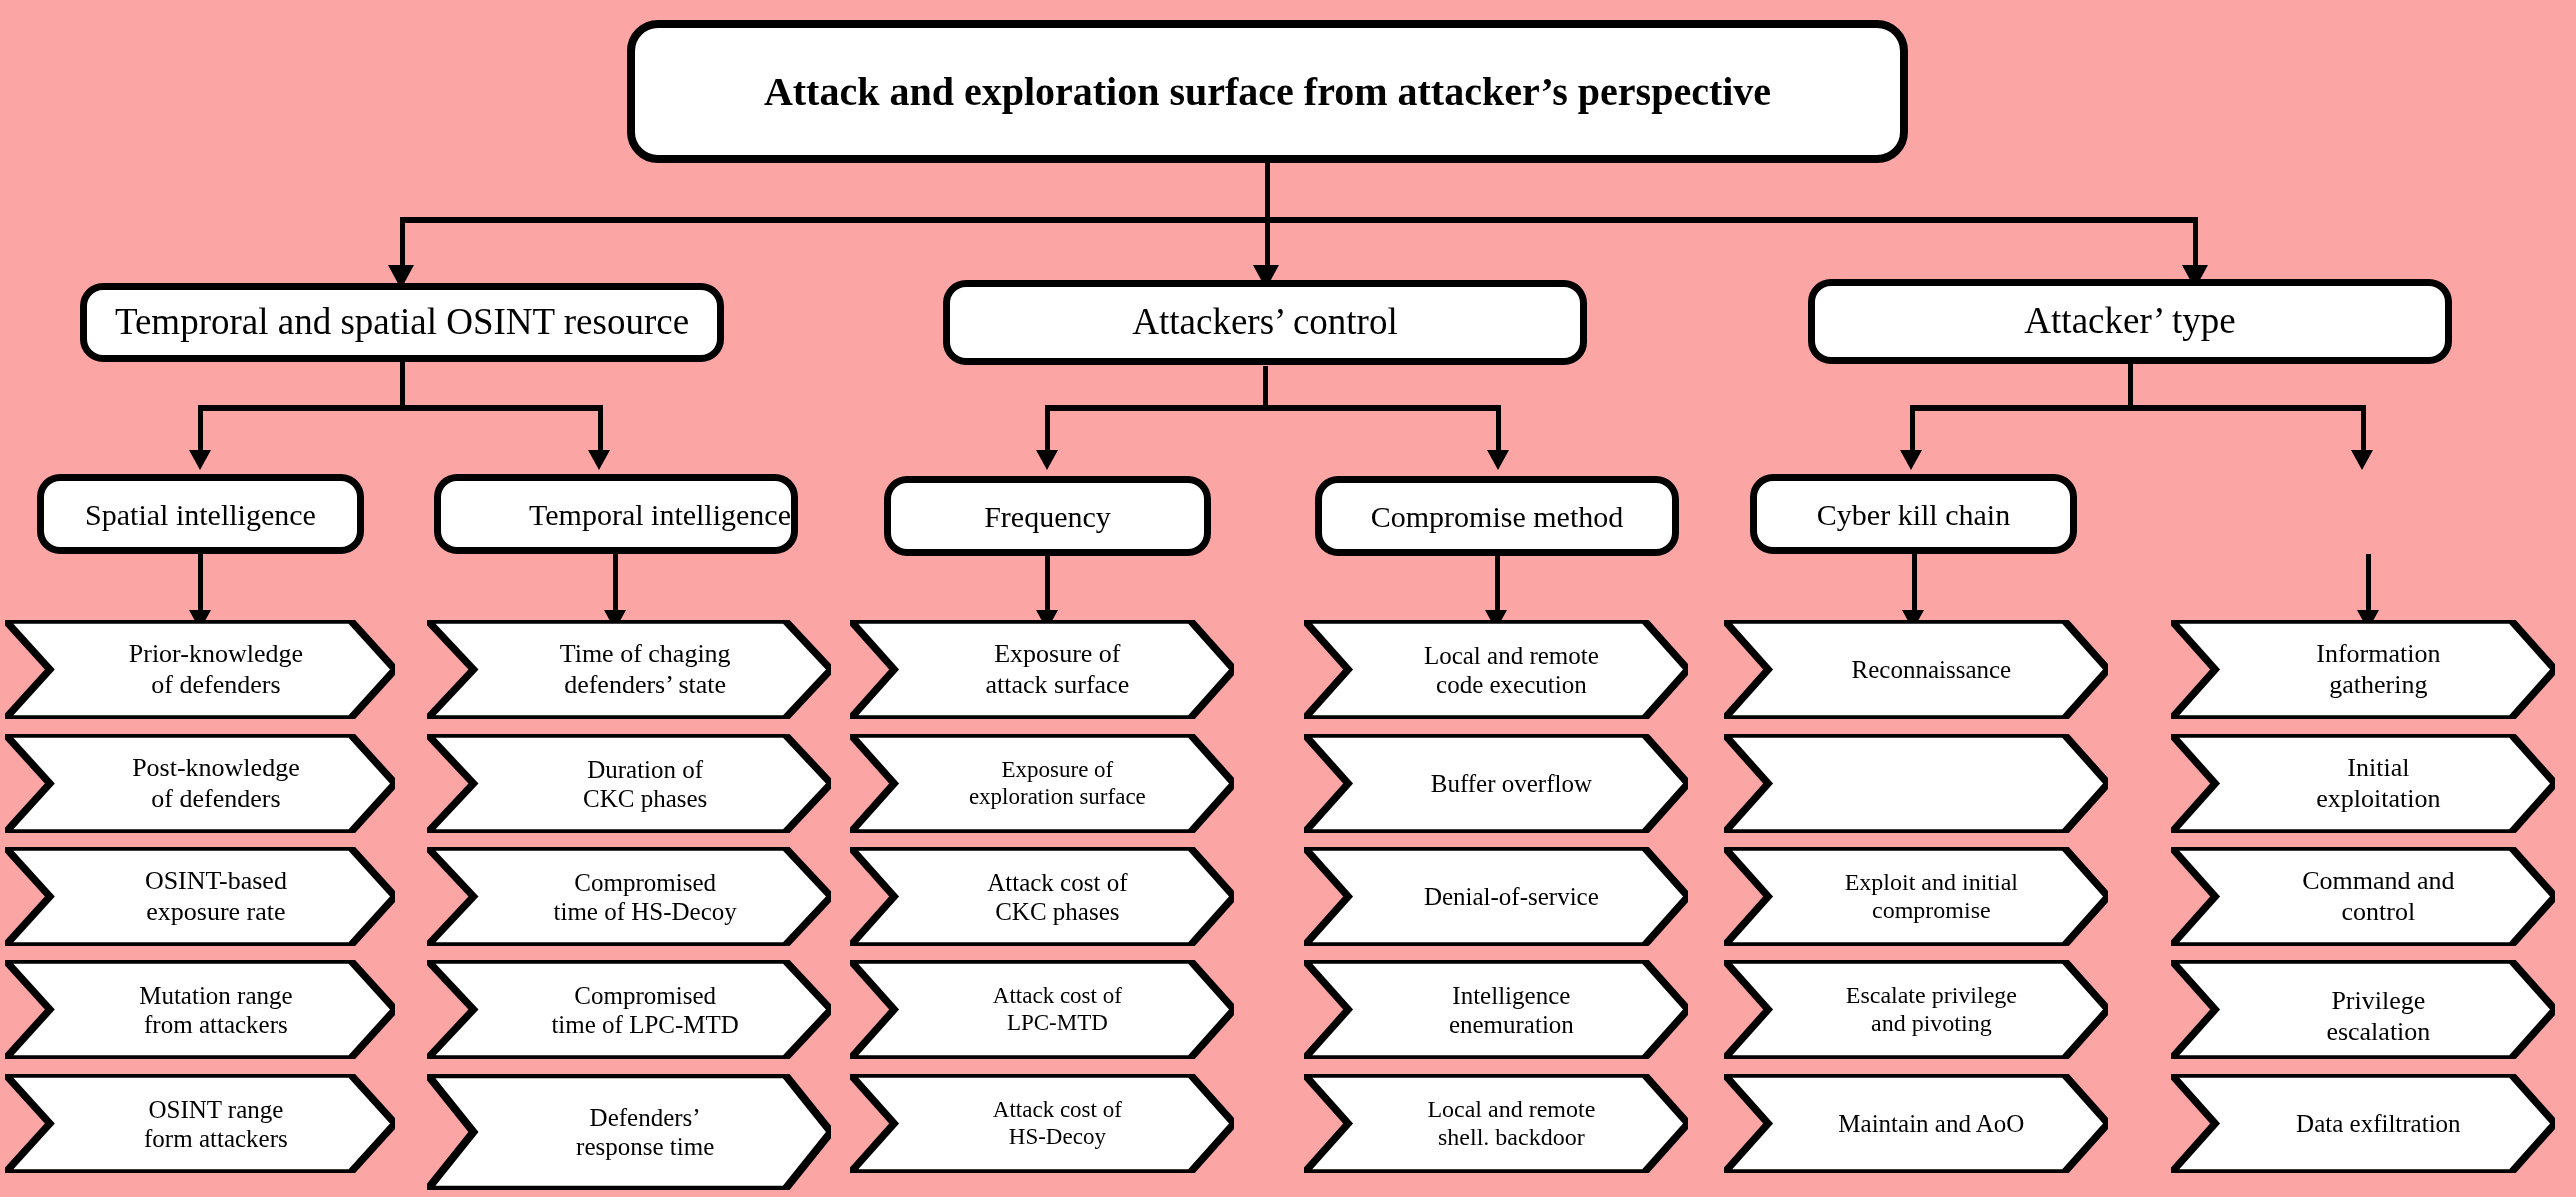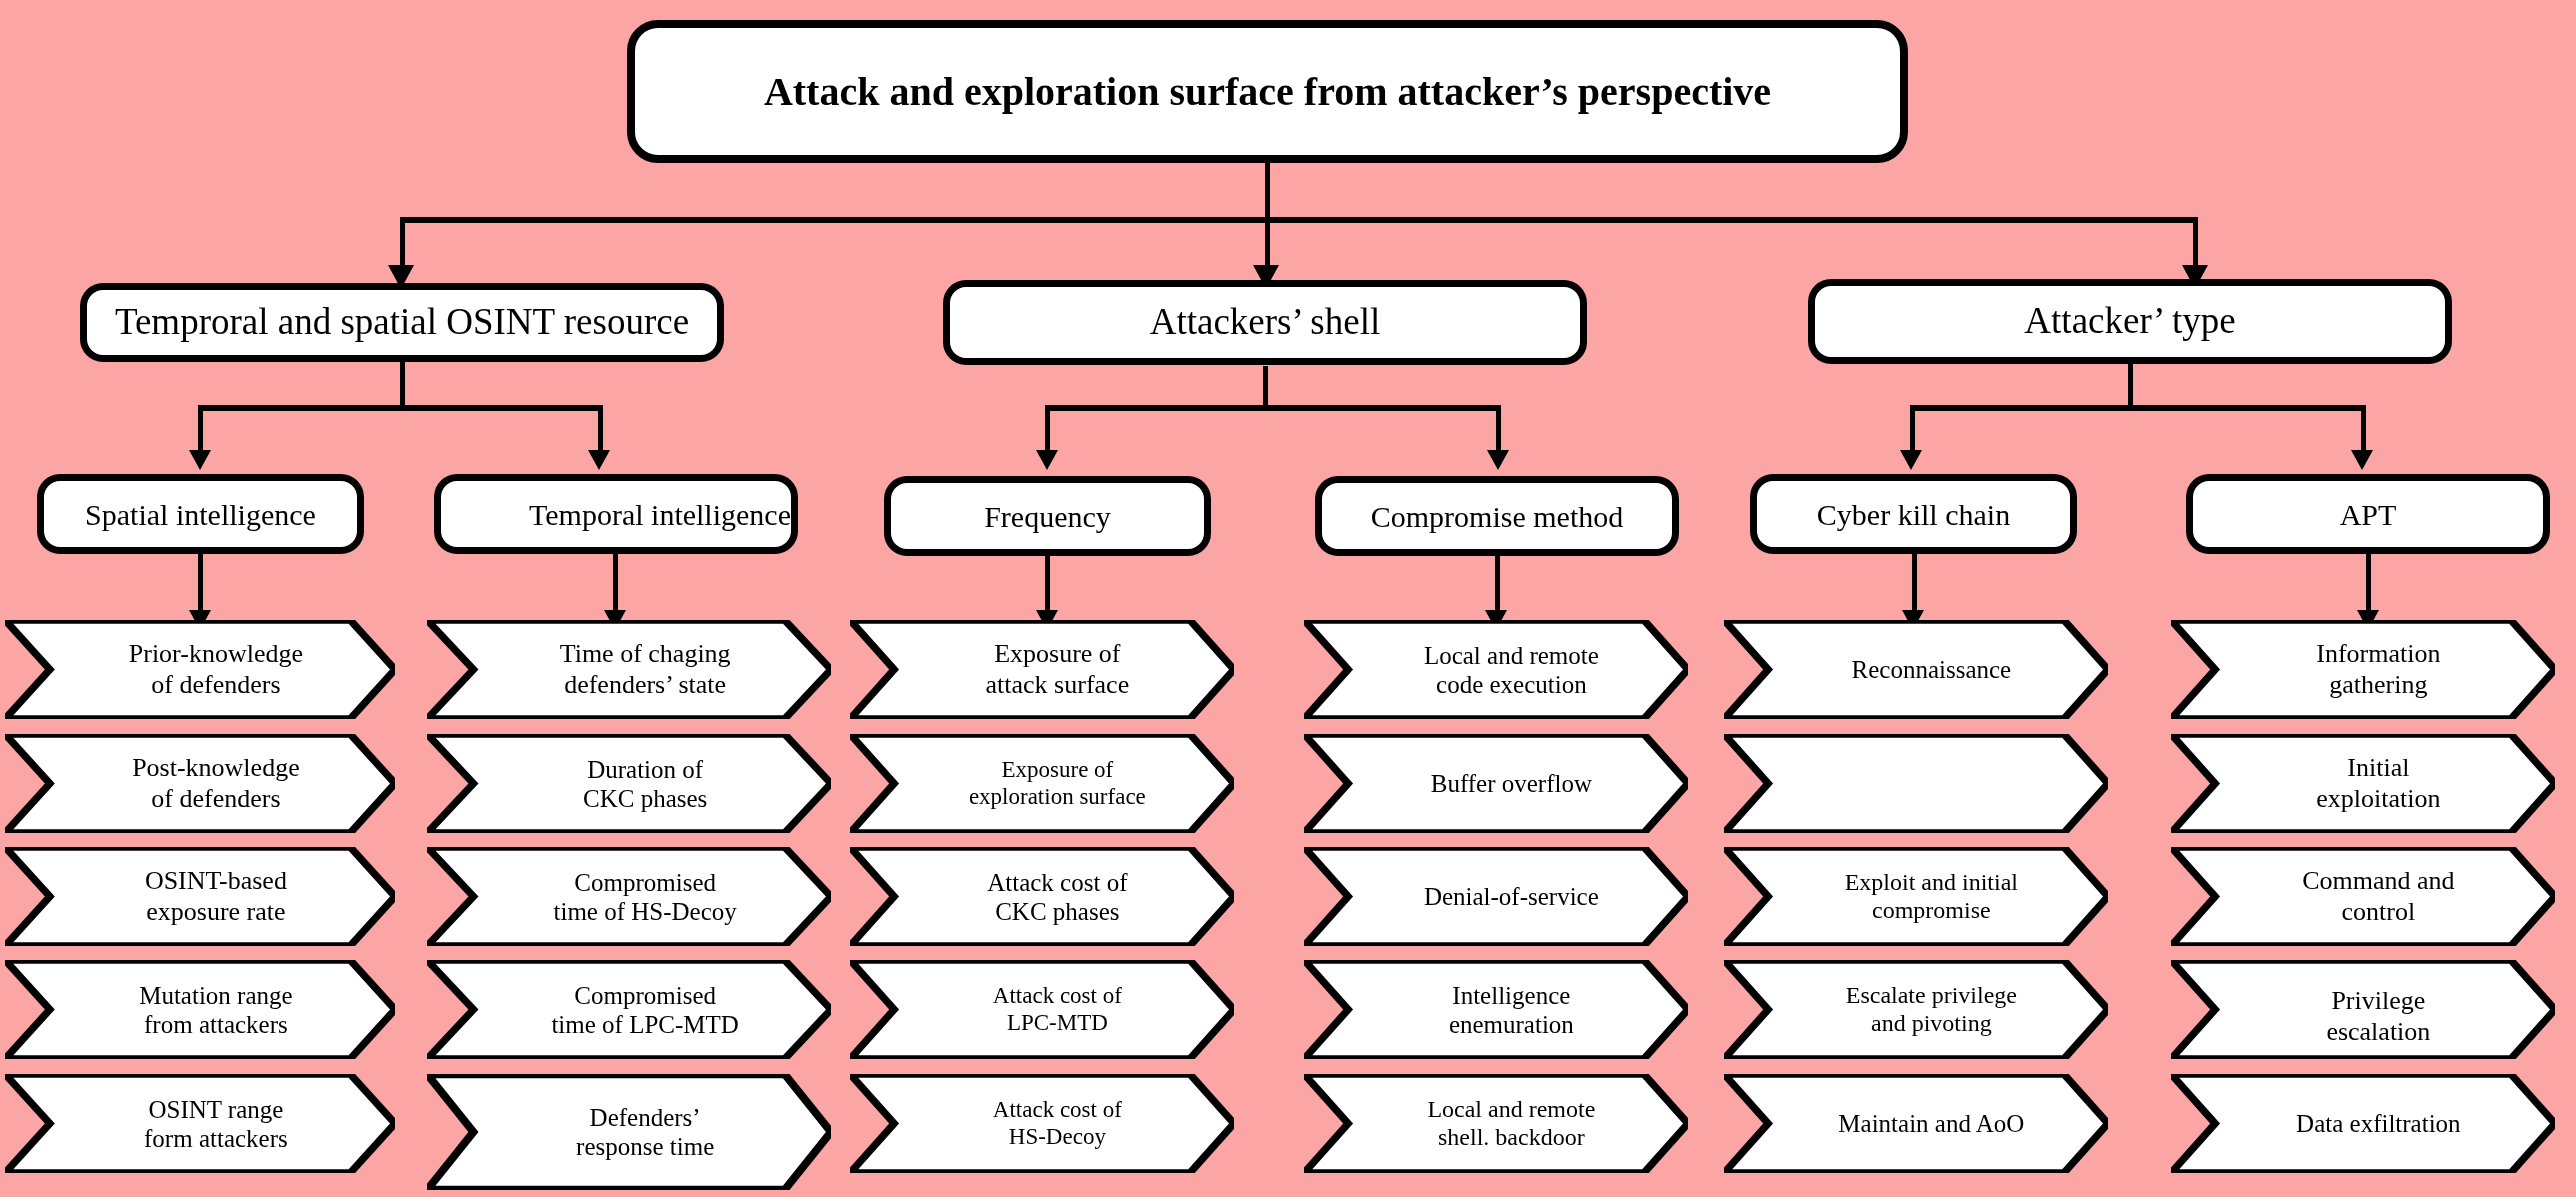--- a/index.html
+++ b/index.html
@@ -70,21 +70,21 @@
   <div class="ln vline" style="left:1265px;top:217px;width:4.7px;height:55px;"></div>
   <div class="arrow big" style="left:1253px;top:265px;"></div>
 
   <div class="ln vline" style="left:2193px;top:217px;width:4.7px;height:55px;"></div>
   <div class="arrow big" style="left:2182px;top:265px;"></div>
 
   <div class="rbox" style="left:80px;top:283px;width:644px;height:79px;font-size:37px;">
     <span>Temproral and spatial OSINT resource</span>
   </div>
   <div class="rbox" style="left:943px;top:280px;width:644px;height:85px;font-size:37px;">
-    <span>Attackers’ shell</span>
+    <span>Attackers’ control</span>
   </div>
   <div class="rbox" style="left:1808px;top:279px;width:644px;height:85px;font-size:37px;">
     <span>Attacker’ type</span>
   </div>
 
   <div class="ln vline" style="left:400px;top:362px;width:4.7px;height:47px;"></div>
   <div class="ln hline" style="left:200px;top:405px;width:402px;height:6px;"></div>
   <div class="ln vline" style="left:198px;top:405px;width:4.7px;height:49px;"></div>
   <div class="arrow" style="left:189px;top:450px;"></div>
   <div class="ln vline" style="left:598px;top:405px;width:4.7px;height:49px;"></div>
@@ -112,23 +112,20 @@
   </div>
   <div class="rbox" style="left:884px;top:476px;width:327px;height:80px;font-size:30px;">
     <span>Frequency</span>
   </div>
   <div class="rbox" style="left:1315px;top:476px;width:364px;height:80px;font-size:30px;">
     <span>Compromise method</span>
   </div>
   <div class="rbox" style="left:1750px;top:474px;width:327px;height:80px;font-size:30px;">
     <span>Cyber kill chain</span>
   </div>
-  <div class="rbox" style="left:2186px;top:474px;width:364px;height:80px;font-size:30px;">
-    <span>APT</span>
-  </div>
 
   <div class="ln vline" style="left:198px;top:554px;width:4.7px;height:67px;"></div>
   <div class="arrow" style="left:189px;top:610px;"></div>
 
   <div class="ln vline" style="left:613px;top:554px;width:4.7px;height:67px;"></div>
   <div class="arrow" style="left:604px;top:610px;"></div>
 
   <div class="ln vline" style="left:1045px;top:556px;width:4.7px;height:64px;"></div>
   <div class="arrow" style="left:1036px;top:610px;"></div>
 

